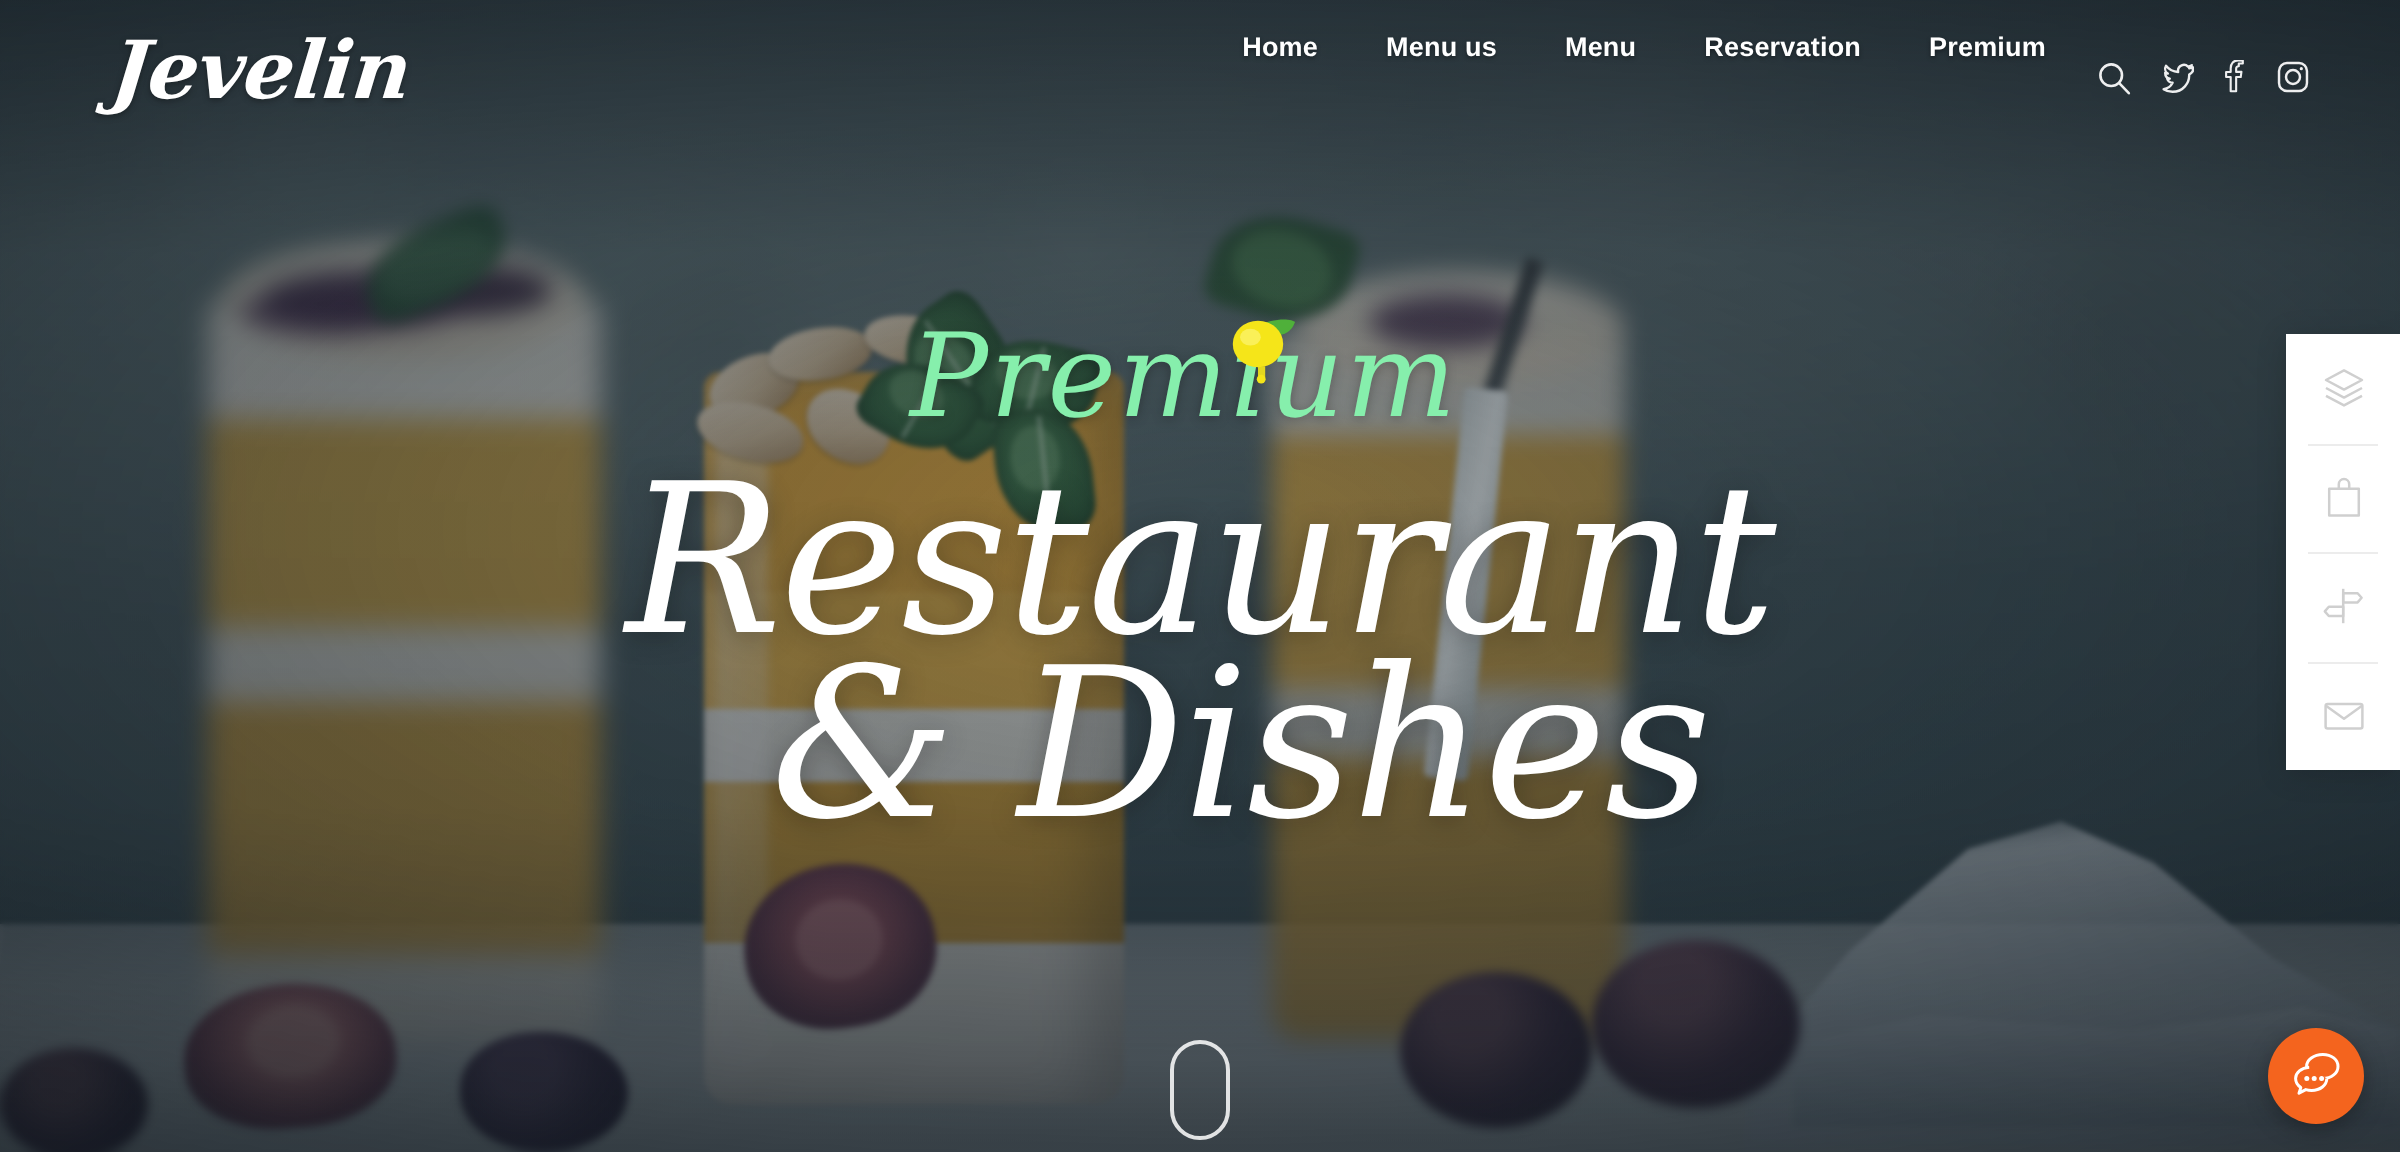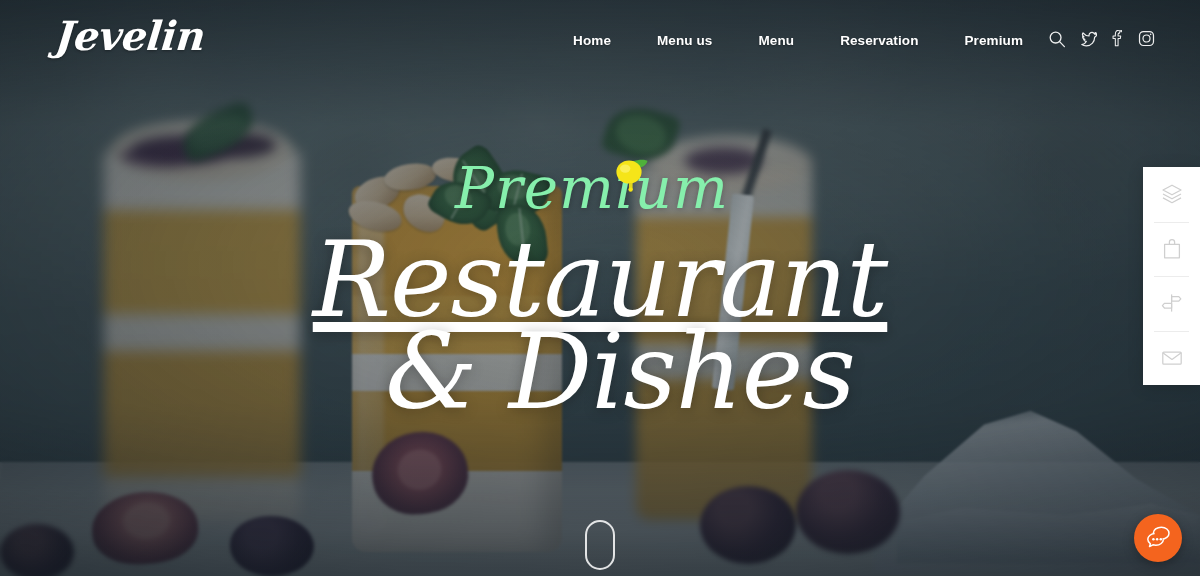--- a/index.html
+++ b/index.html
@@ -236,22 +236,22 @@
     position:absolute; left:56px; top:16px;
     font-family:"DejaVu Serif", serif;
     font-style:italic; font-weight:700;
     font-size:40px; line-height:1;
     color:#ffffff;
     letter-spacing:-.5px;
     text-shadow:0 1px 3px rgba(0,0,0,.35);
     transform:skewX(-6deg);
   }
   .nav {
-    position:absolute; right:160px; top:33px;
-    display:flex; align-items:center; gap:12px;
+    position:absolute; right:160px; top:16px;
+    display:flex; align-items:center; gap:0;
   }
   .nav-item {
     color:#ffffff; font-size:13.5px; font-weight:700;
     letter-spacing:.1px; padding:0 17px; cursor:pointer;
     text-shadow:0 1px 2px rgba(0,0,0,.4);
     white-space:nowrap;
   }
   .nav-item:first-child { padding-left:0; }
   .header-icons {
     position:absolute; right:44px; top:30px;
@@ -287,21 +287,21 @@
     color:#ffffff; text-transform:uppercase;
     text-shadow:0 1px 4px rgba(0,0,0,.45);
   }
   .headline {
     font-family:"DejaVu Serif", serif;
     font-style:italic; font-weight:400;
     color:#ffffff;
     line-height:.94;
     text-shadow:0 2px 14px rgba(0,0,0,.3);
   }
-  .headline .l1 { display:block; font-size:104px; margin-top:6px; letter-spacing:-1px;text-decoration:underline; }
+  .headline .l1 { display:block; font-size:104px; margin-top:6px; letter-spacing:-1px; }
   .headline .l2 { display:block; font-size:104px; margin-top:-6px; letter-spacing:-1px;padding-left:40px; }
 
   
   .scroll-mouse {
     position:absolute; left:50%; bottom:6px; transform:translateX(-50%);
     width:30px; height:50px; border:2px solid rgba(255,255,255,.85);
     border-radius:16px; z-index:30; cursor:pointer;
   }
 
   

